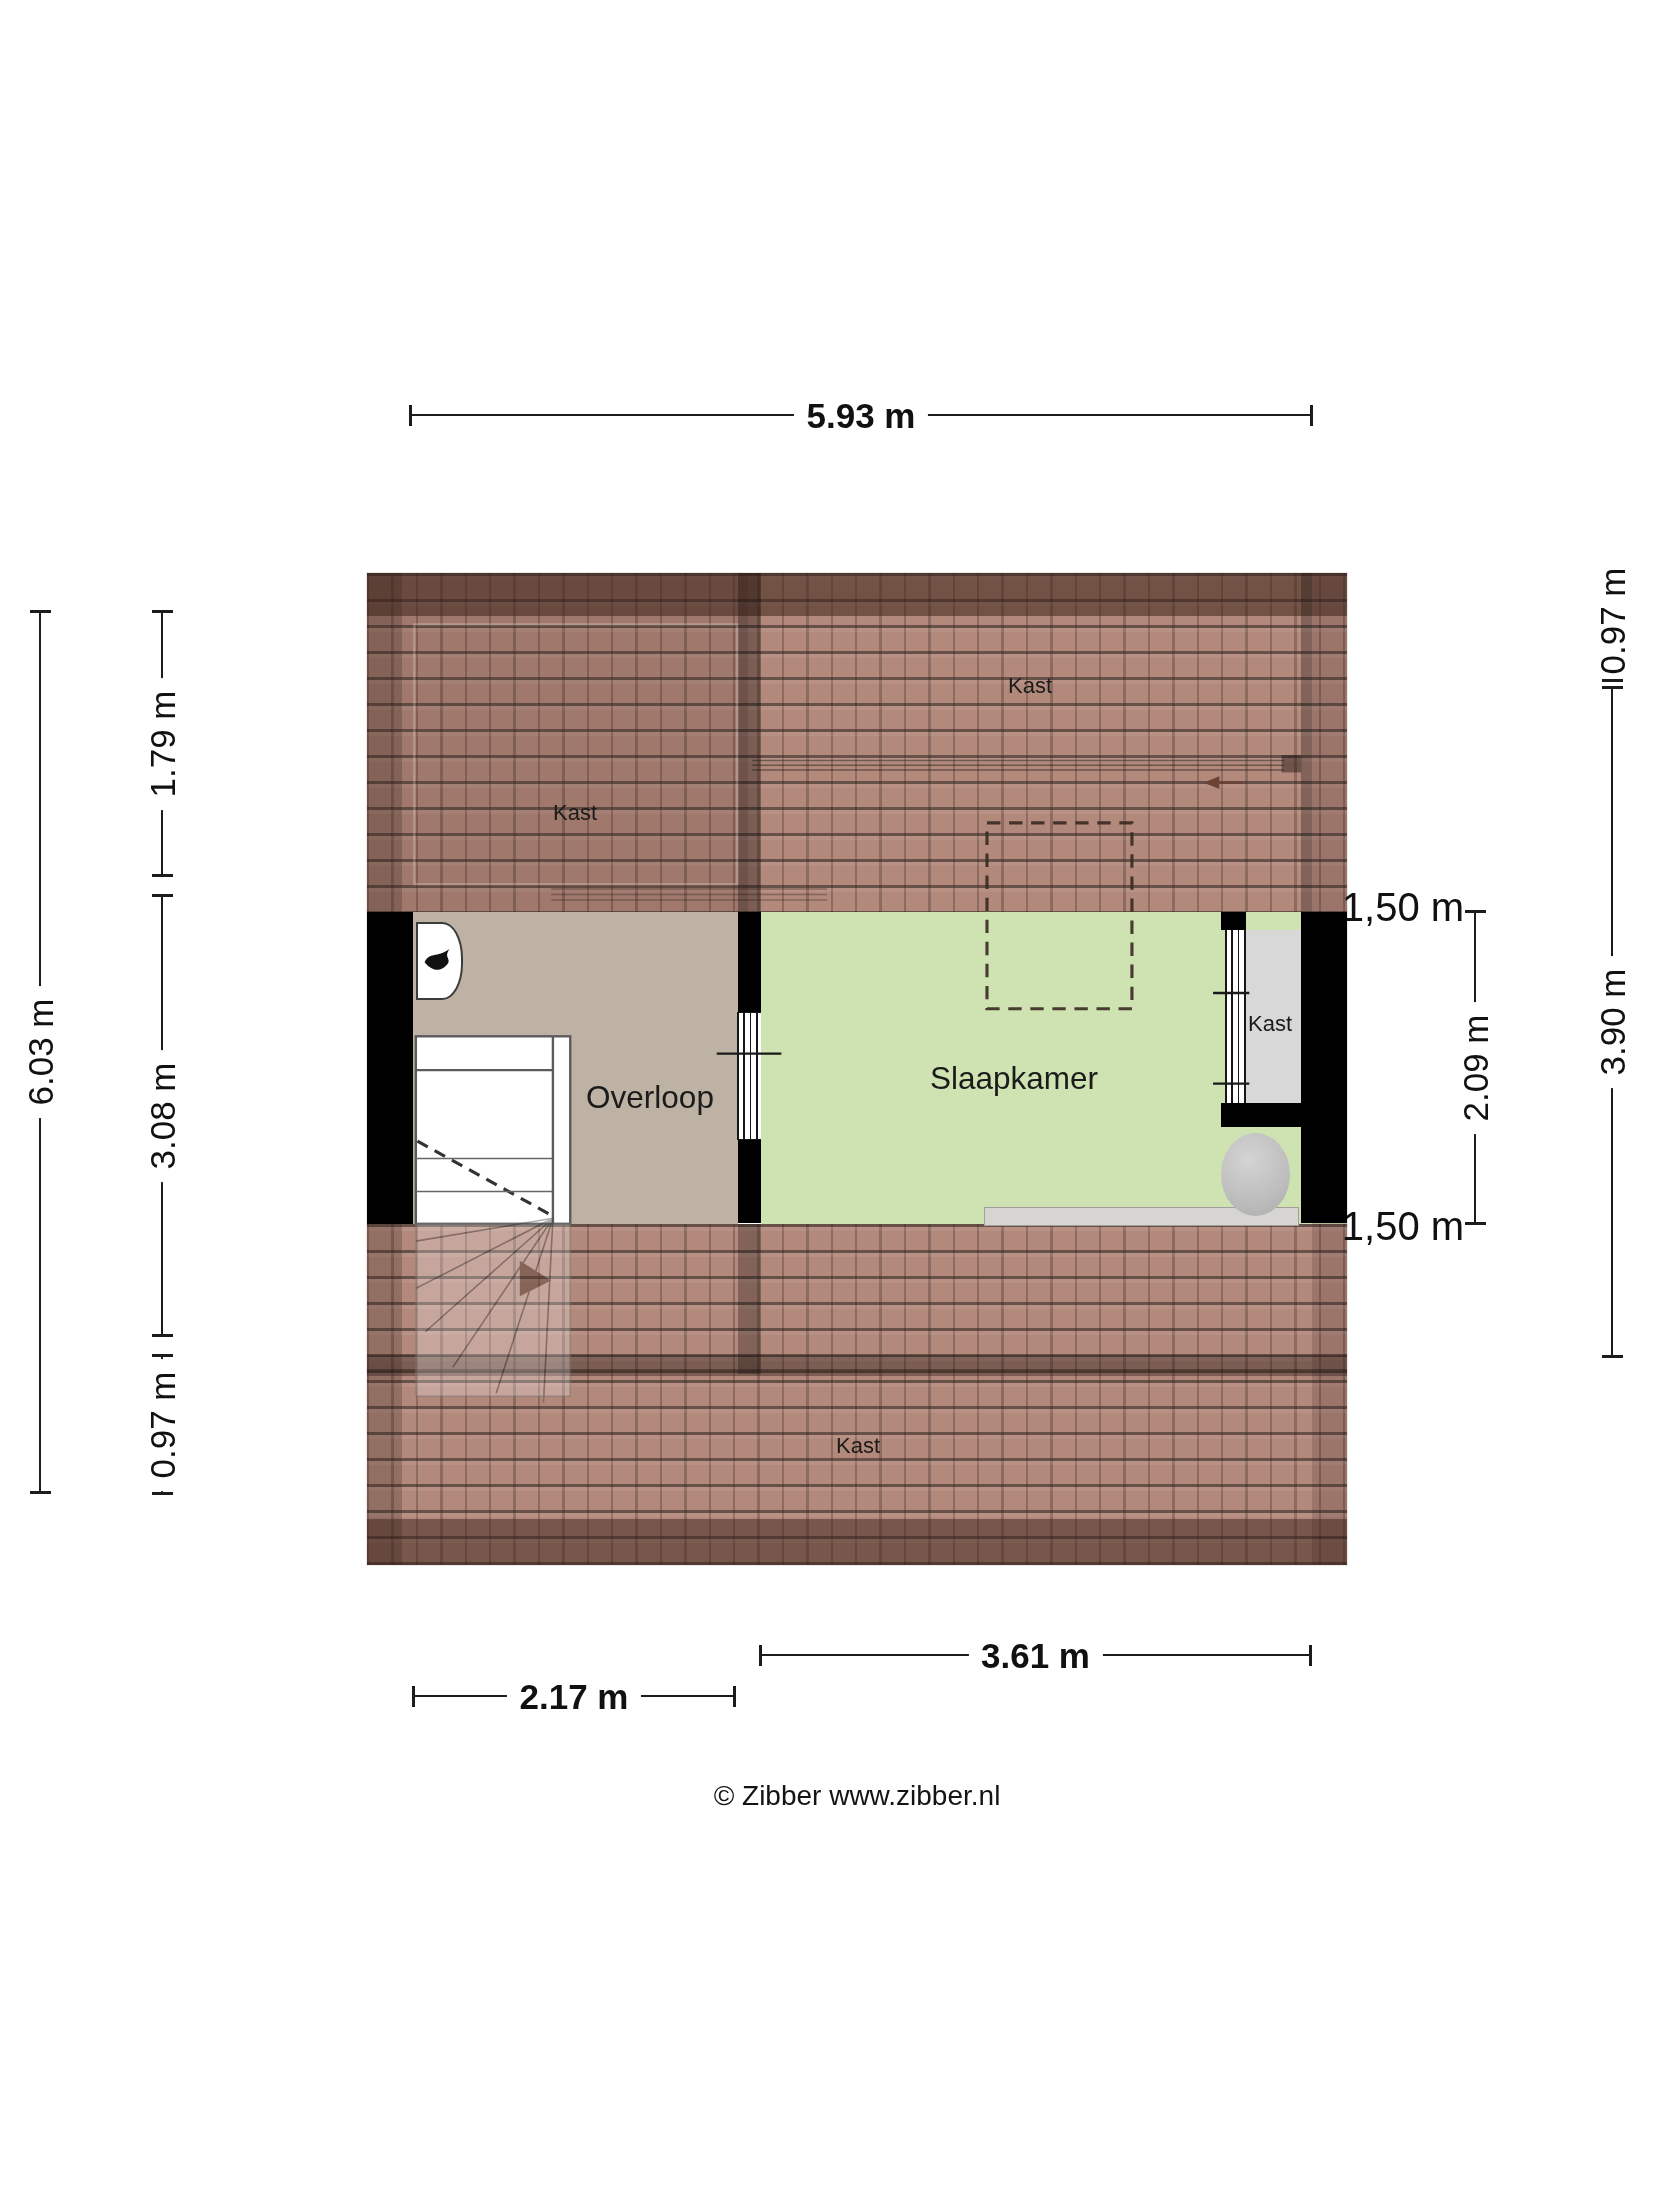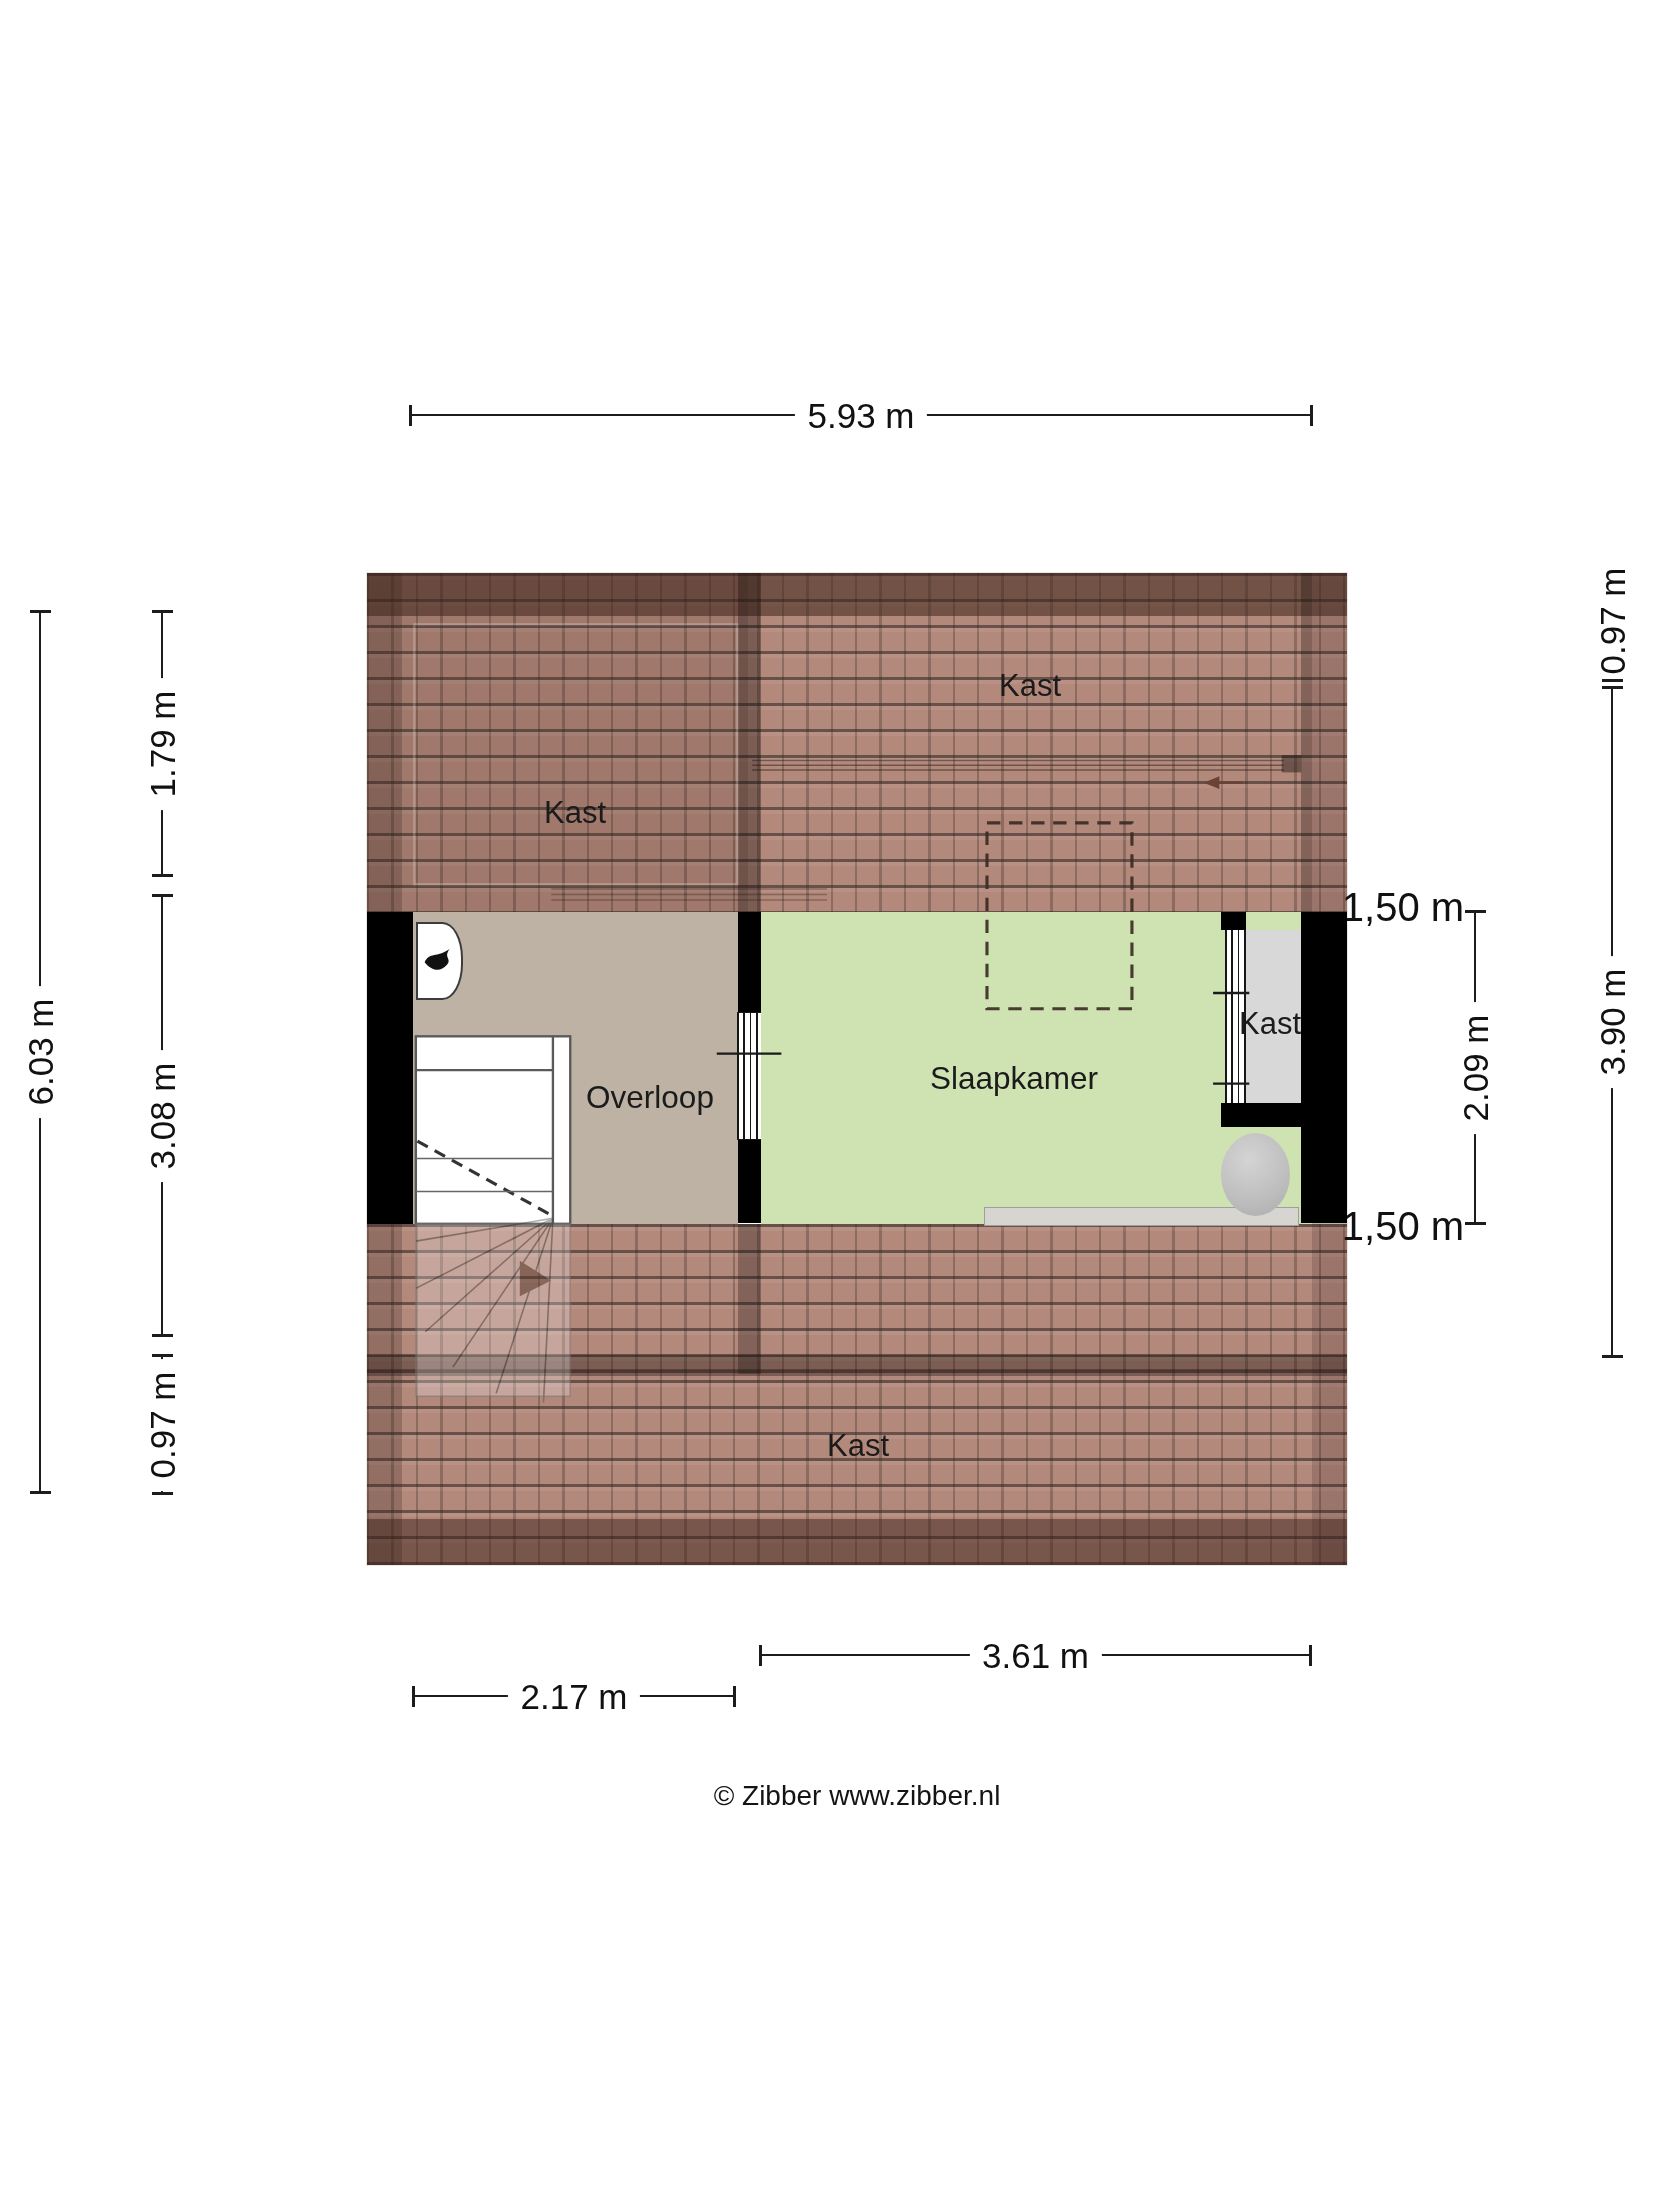--- a/index.html
+++ b/index.html
@@ -31,23 +31,23 @@
     border-top:1.6px solid #161616;border-bottom:1.6px solid #161616;
   }
   
   .ventbox{background:#fff;border:2.4px solid #3c3c3c;border-radius:0 20.5px 20.5px 0 / 0 36px 36px 0;}
   
   .deskstrip{background:#d6d5d2;border:1.6px solid #a19f9c;}
   .ellipse{border-radius:50%;background:radial-gradient(circle at 40% 32%, #d4d4d4 0%, #bdbdbd 60%, #ababab 100%);}
   .closet-fill{background:#d8d8d8;}
   
   .room-label{position:absolute;transform:translate(-50%,-50%);font-size:31.5px;color:#1b1b1b;white-space:nowrap;z-index:40;}
-  .kast-label{font-size:31px;}
-  
-  .dimh{position:absolute;height:2.4px;background:#1c1c1c;z-index:5;}
+  .kast-label{font-size:22px;}
+  
+  .dimh{position:absolute;height:2.4px;background:#1c1c1c;z-index:5;font-weight:bold;}
   .dimh::before,.dimh::after{content:"";position:absolute;top:-8.7px;width:2.4px;height:20.5px;background:#1c1c1c;}
   .dimh::before{left:-0.8px;}.dimh::after{right:-0.8px;}
   .dimh .lbl{position:absolute;left:50%;top:1.6px;transform:translate(-50%,-50%);
     background:#fff;padding:0 12.6px;font-size:35px;color:#111;white-space:nowrap;}
   .dimv{position:absolute;width:2.4px;background:#1c1c1c;z-index:5;}
   .dimv::before,.dimv::after{content:"";position:absolute;left:-8.7px;width:20.5px;height:2.4px;background:#1c1c1c;}
   .dimv::before{top:-0.8px;}.dimv::after{bottom:-0.8px;}
   .dimv .lbl{position:absolute;top:50%;left:1.6px;transform:translate(-50%,-50%) rotate(-90deg);
     background:#fff;padding:0 12.6px;font-size:35px;color:#111;white-space:nowrap;}
   .hmark{position:absolute;transform:translate(-50%,-50%);font-size:40px;color:#111;white-space:nowrap;z-index:5;}

